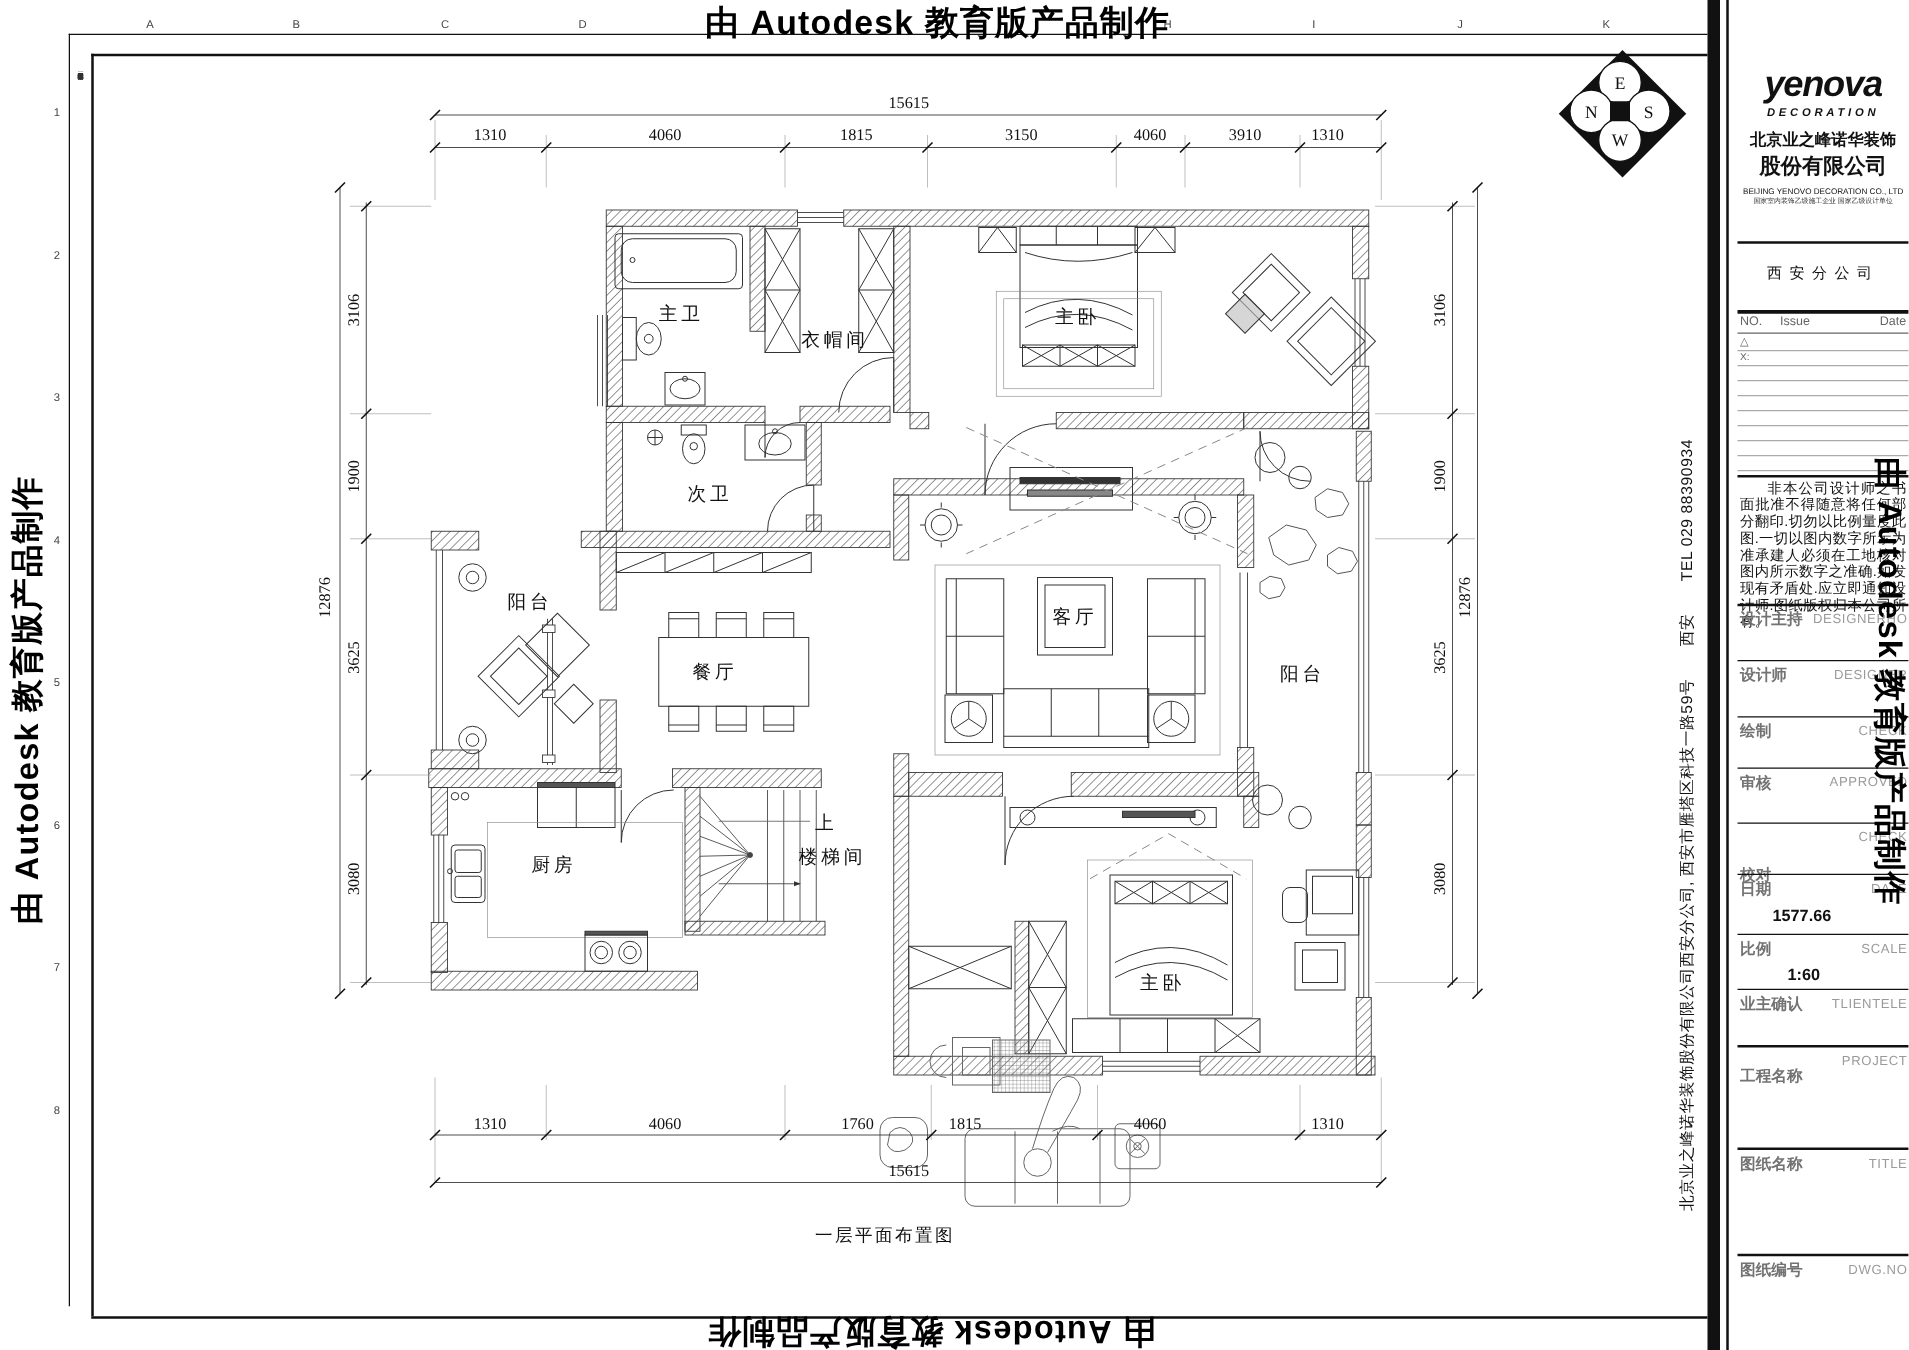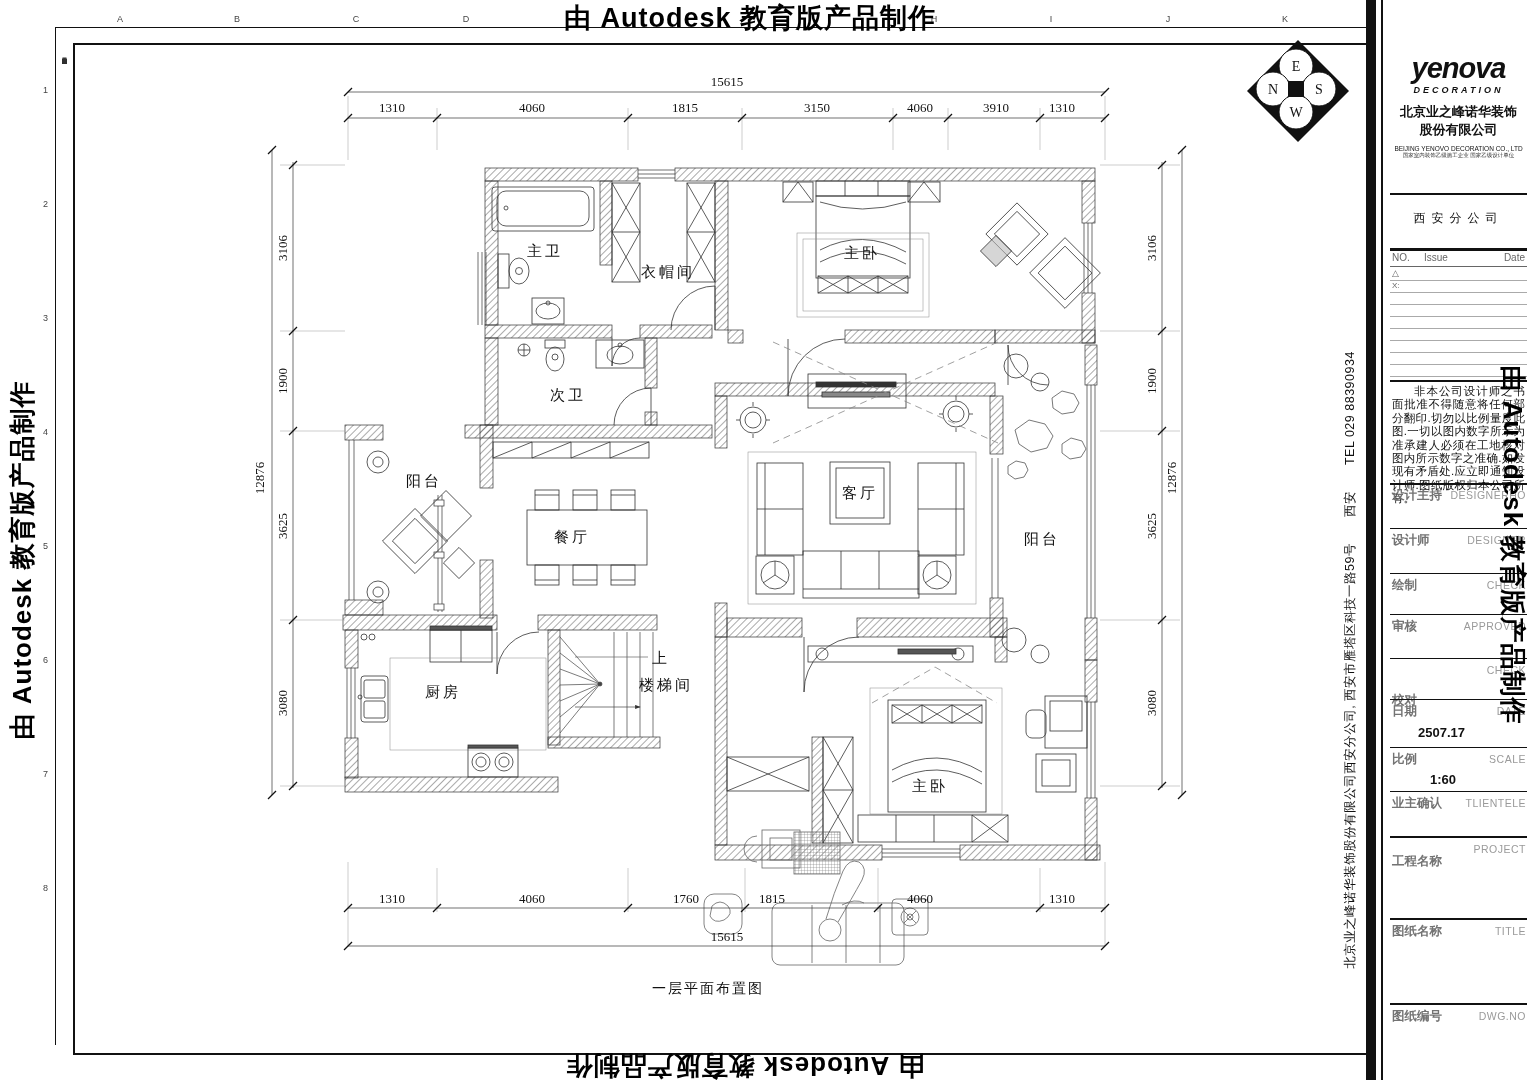--- a/index.html
+++ b/index.html
@@ -441,21 +441,21 @@
   <div class="vline" style="left:1366px;top:0;width:10px;height:1080px;"></div>
   <div class="vline" style="left:1381px;top:0;width:2px;height:1080px;"></div>
 
   <div class="abs" style="left:1350px;top:660px;transform:translate(-50%,-50%) rotate(-90deg);font-size:12.5px;white-space:nowrap;letter-spacing:.5px;">北京业之峰诺华装饰股份有限公司西安分公司, 西安市雁塔区科技一路59号　　西安　　TEL 029 88390934</div>
 
   <div id="tb">
     <div class="abs" style="left:0;right:0;top:52px;text-align:center;">
       <div class="brand">yenova</div>
       <div class="brandsub">DECORATION</div>
       <div style="font-size:13px;font-weight:700;margin-top:8px;">北京业之峰诺华装饰</div>
-      <div style="font-size:13px;font-weight:700;">股份有限公司</div>
+      <div style="font-size:17px;font-weight:700;">股份有限公司</div>
       <div style="font-size:6.5px;margin-top:6px;">BEIJING YENOVO DECORATION CO., LTD</div>
       <div style="font-size:5.5px;color:#333;">国家室内装饰乙级施工企业 国家乙级设计单位</div>
     </div>
 
     <div class="line" style="top:193px;height:2px;"></div>
     <div class="abs" style="left:0;right:0;top:210px;text-align:center;font-size:12px;letter-spacing:6px;">西安分公司</div>
     <div class="line" style="top:248px;height:3px;"></div>
 
     <div class="abs" style="left:0;right:0;top:252px;font-size:10px;color:#666;">
       <span style="position:absolute;left:2px;">NO.</span>
@@ -494,21 +494,21 @@
     <span class="cn" style="top:618px;">审核</span>
     <span class="en" style="top:620px;margin-left:20px;">APPROVED</span>
 
     <div class="line" style="top:658px;"></div>
     <span class="cn" style="top:692px;">校对</span>
     <span class="en" style="top:664px;">CHECK</span>
 
     <div class="line" style="top:699px;"></div>
     <span class="cn" style="top:703px;">日期</span>
     <span class="en" style="top:705px;">DATE</span>
-    <span class="abs" style="left:28px;top:725px;font-size:13px;font-weight:700;">2507.17</span>
+    <span class="abs" style="left:28px;top:725px;font-size:13px;font-weight:700;">1577.66</span>
 
     <div class="line" style="top:747px;"></div>
     <span class="cn" style="top:751px;">比例</span>
     <span class="en" style="top:753px;">SCALE</span>
     <span class="abs" style="left:40px;top:772px;font-size:13px;font-weight:700;">1:60</span>
 
     <div class="line" style="top:791px;"></div>
     <span class="cn" style="top:795px;">业主确认</span>
     <span class="en" style="top:797px;">TLIENTELE</span>
 

